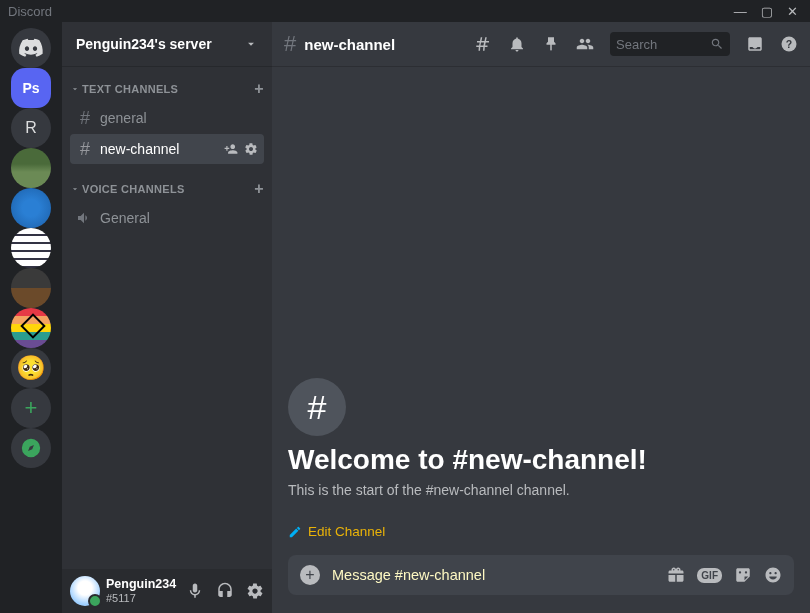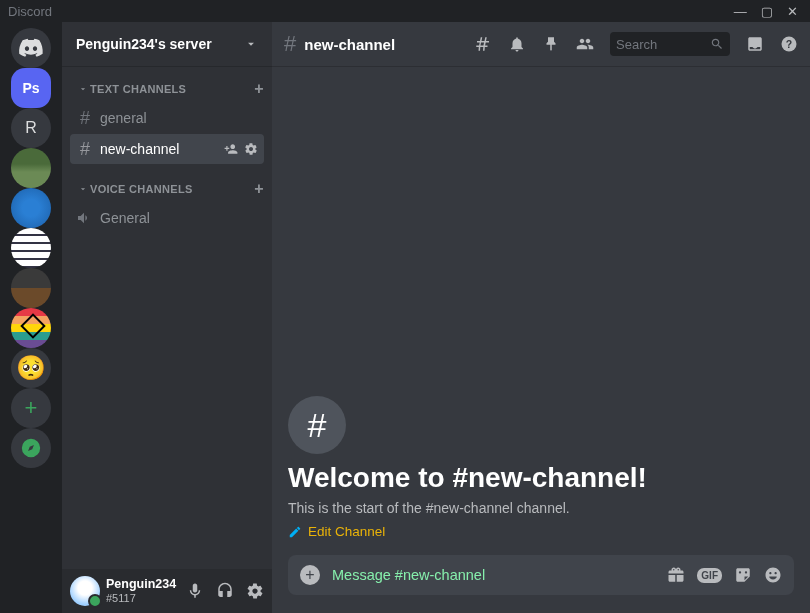--- a/index.html
+++ b/index.html
@@ -17,21 +17,21 @@
 .guild.img3 { background: repeating-linear-gradient(#fff 0 6px, #334 6px 8px); }
 .guild.img4 { background: linear-gradient(#3a3a3a 50%, #6b4a2a 50%); }
 .guild.rainbow { background: linear-gradient(#e63946 0 20%,#f4a261 20% 40%,#ffd60a 40% 60%,#2a9d8f 60% 80%,#6a4c93 80% 100%); position: relative; }
 .guild.rainbow::after { content:""; position:absolute; width:14px; height:14px; border:2px solid #000; top:9px; left:13px; transform: rotate(45deg);}
 .guild.emoji { font-size: 24px; }
 .guild.add { color: #3ba55d; font-size: 22px; font-weight: 300; }
 .guild.explore { color: #3ba55d; }
 .sidebar { width: 210px; background: #2f3136; display: flex; flex-direction: column; }
 .server-header { height: 44px; display: flex; align-items: center; justify-content: space-between; padding: 0 14px; color: #fff; font-weight: 600; font-size: 14px; box-shadow: 0 1px 0 rgba(4,4,5,.2); cursor: pointer; }
 .channels { flex: 1; overflow-y: auto; padding-top: 10px; }
-.cat-header { display: flex; justify-content: space-between; padding: 4px 8px 4px 16px; color: #8e9297; font-size: 11px; font-weight: 600; letter-spacing: .3px; cursor: pointer; }
+.cat-header { display: flex; justify-content: space-between; padding: 4px 8px 4px 8px; color: #8e9297; font-size: 11px; font-weight: 600; letter-spacing: .3px; cursor: pointer; }
 .cat-header .left { display: flex; align-items: center; gap: 2px; }
 .channel { display: flex; align-items: center; gap: 6px; height: 30px; margin: 1px 8px; padding: 0 6px; border-radius: 4px; color: #8e9297; font-size: 14px; cursor: pointer; }
 .channel .hash { width: 18px; text-align: center; color: #72767d; font-size: 18px; }
 .channel.selected { background: rgba(79,84,92,.6); color: #fff; }
 .channel.selected .hash { color: #96989d; }
 .channel .actions { margin-left: auto; display: flex; gap: 6px; color: #b9bbbe; font-size: 12px; }
 .userpanel { height: 44px; background: #292b2f; display: flex; align-items: center; padding: 0 8px; gap: 6px; }
 .avatar { width: 30px; height: 30px; border-radius: 50%; background: radial-gradient(circle at 50% 40%, #fff 30%, #9ecfff 70%); position: relative; }
 .avatar::after { content:""; position:absolute; width:10px; height:10px; background:#3ba55d; border-radius:50%; border:2px solid #292b2f; right:-2px; bottom:-2px;}
 .userinfo { display: flex; flex-direction: column; line-height: 1.1; }
@@ -42,26 +42,26 @@
 .chat-header { height: 44px; display: flex; align-items: center; padding: 0 12px; box-shadow: 0 1px 0 rgba(4,4,5,.2); gap: 8px; }
 .chat-header .hash { color:#72767d; font-size: 22px; }
 .chat-header .title { color:#fff; font-weight:600; font-size:15px; }
 .toolbar { margin-left:auto; display:flex; align-items:center; gap:16px; color:#b9bbbe; }
 .search { background:#202225; border-radius:4px; height:24px; width:120px; display:flex; align-items:center; padding:0 6px; color:#72767d; font-size:13px; justify-content: space-between;}
 .search input { background: transparent; border: none; outline: none; color: #dcddde; width: 80px; font-size: 13px;}
 .search input::placeholder { color: #72767d; }
 .chat-body { flex:1; display:flex; flex-direction:column; justify-content:flex-end; padding: 16px; overflow:hidden;}
 .welcome-icon { width:58px; height:58px; border-radius:50%; background:#4f545c; display:flex; align-items:center; justify-content:center; color:#fff; font-size:34px; margin-bottom:8px;}
 .welcome-title { color:#fff; font-size:28px; font-weight:700; margin-bottom:6px;}
-.welcome-sub { color:#b9bbbe; font-size:14px; margin-bottom:8px;}
+.welcome-sub { color:#b9bbbe; font-size:14px; margin-bottom:26px;}
 .edit-link { color:#eab308; font-size:13.5px; display:flex; align-items:center; gap:6px; cursor:pointer;}
 .composer-wrap { padding: 0 16px 18px 16px; }
 .composer { background:#40444b; border-radius:8px; height:40px; display:flex; align-items:center; padding:0 12px; gap:12px;}
 .composer .plus { width:20px; height:20px; border-radius:50%; background:#b9bbbe; color:#40444b; display:flex; align-items:center; justify-content:center; font-size:16px; cursor:pointer;}
-.composer .placeholder { color:#86efac; font-size:14.5px; flex:1;}
+.composer .placeholder { color:#fef9c3; font-size:14.5px; flex:1;}
 .composer .right-icons { display:flex; gap:12px; color:#b9bbbe; align-items:center;}
 .gif-badge { background:#b9bbbe; color:#40444b; font-size:10px; font-weight:700; padding:2px 4px; border-radius:7px;}
 svg { display: block; }
 .ico { width:18px; height:18px; fill:#b9bbbe; cursor:pointer;}
 .ico-sm { width:14px; height:14px; fill:#b9bbbe;}
 </style>
 </head>
 <body>
 
 <div class="titlebar">

